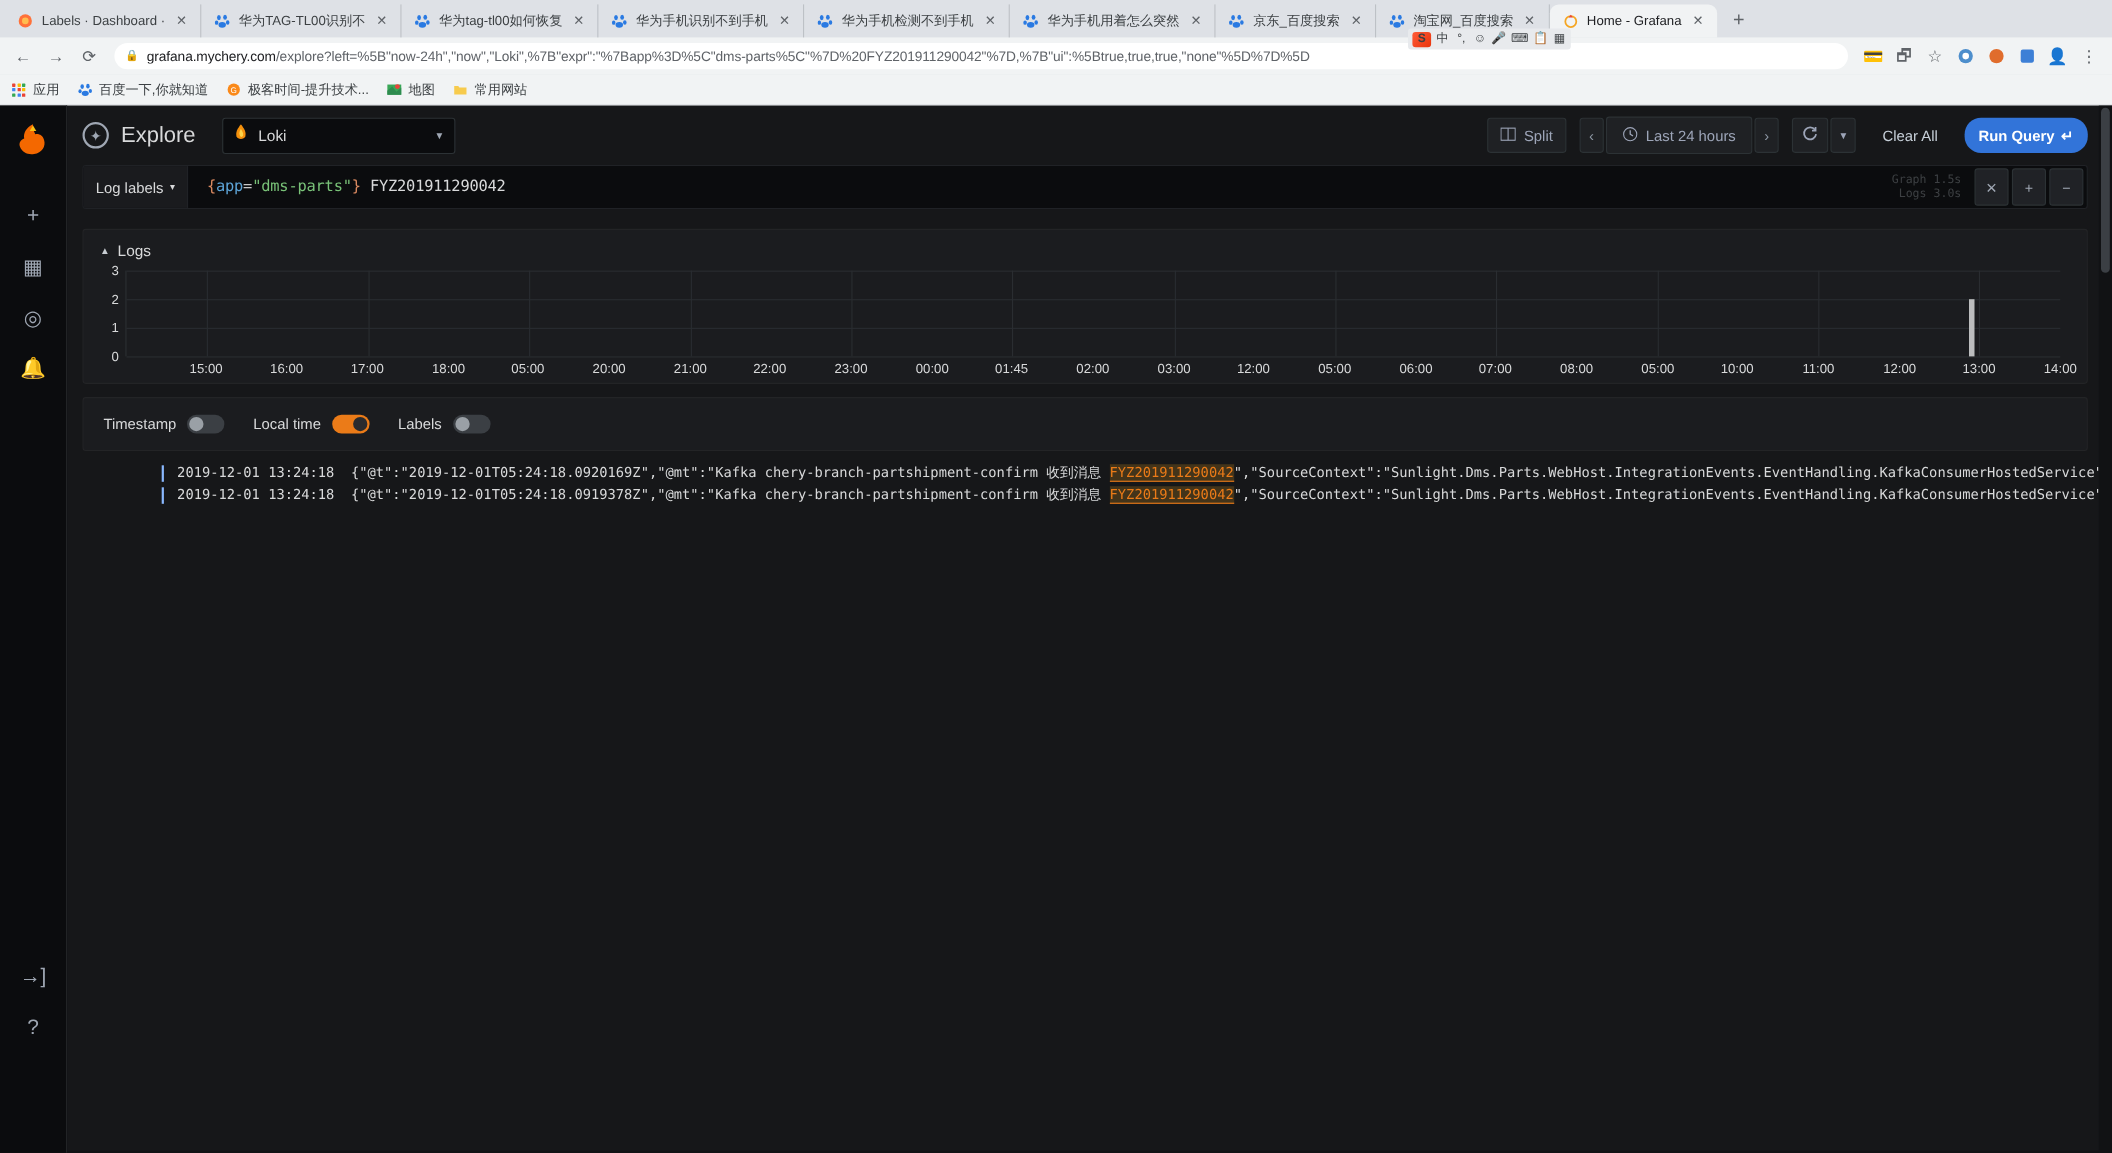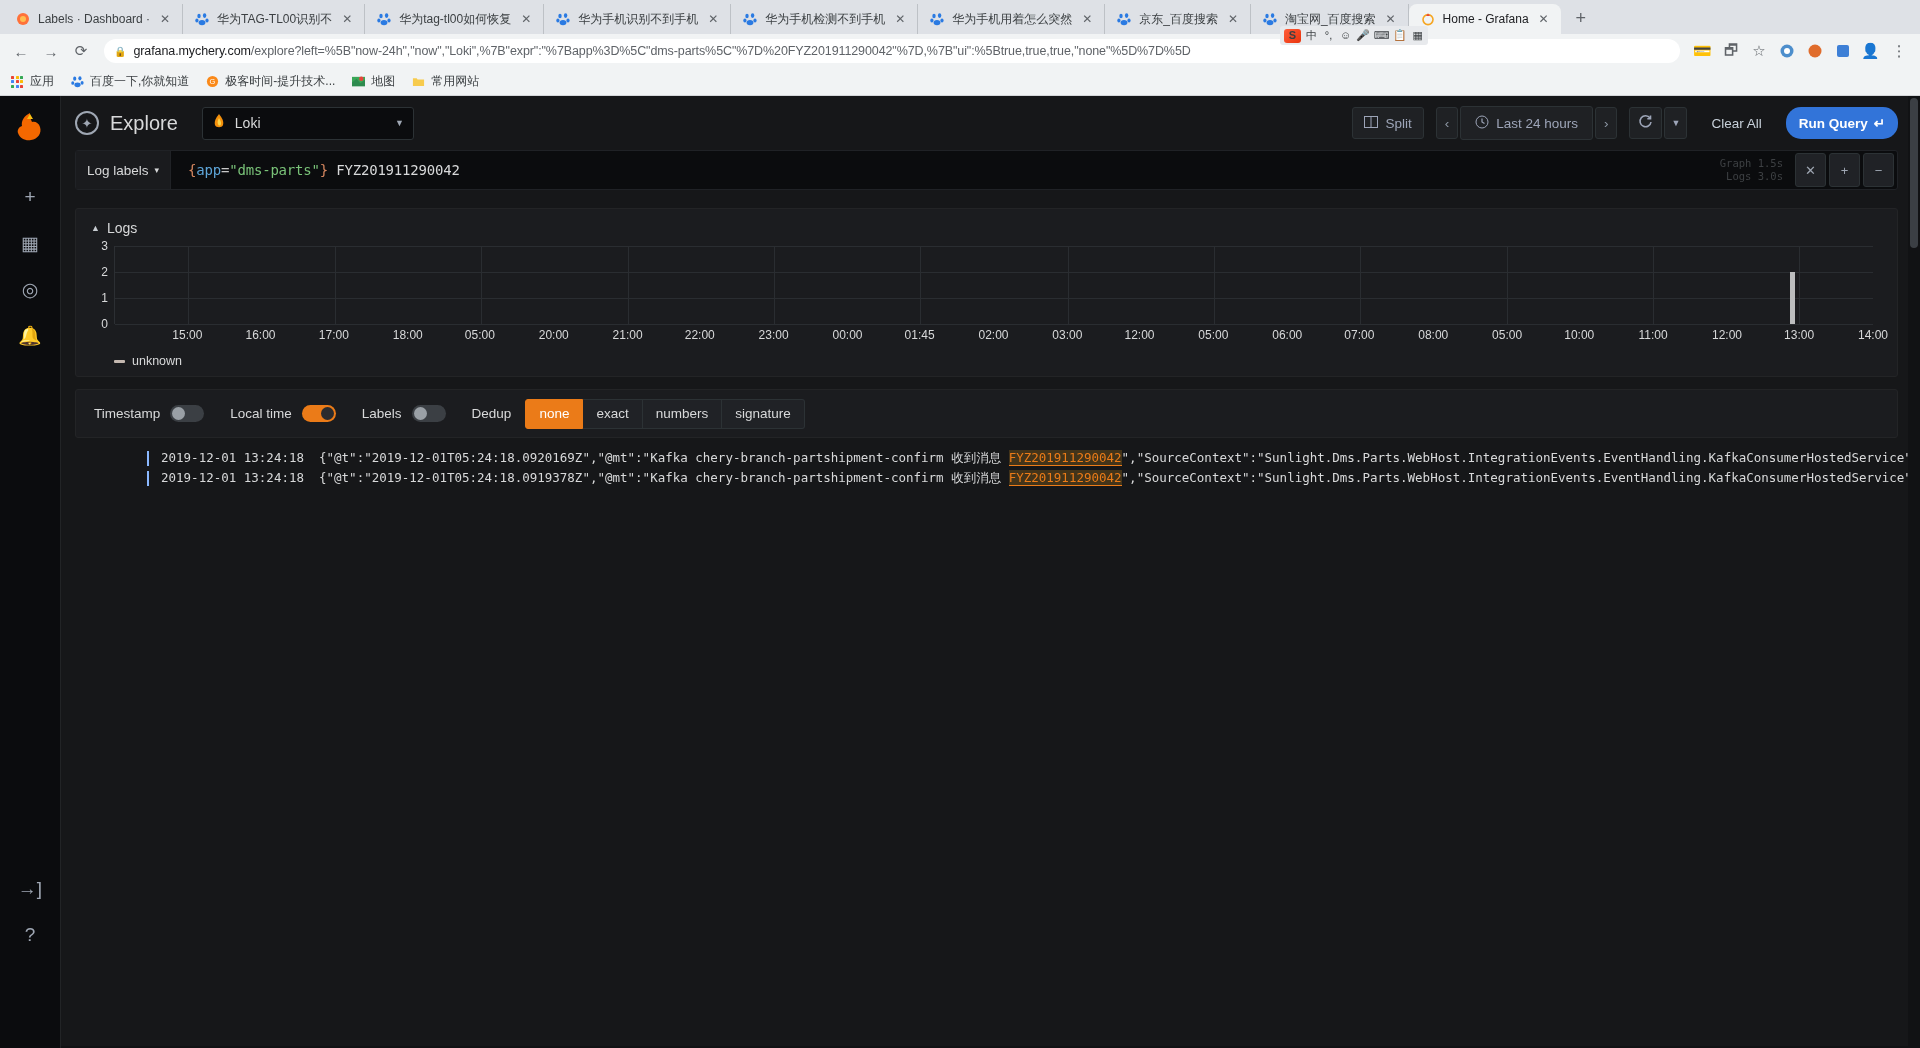--- a/index.html
+++ b/index.html
@@ -731,53 +731,40 @@
           <span style="left:75.0%">08:00</span>
           <span style="left:79.2%">05:00</span>
           <span style="left:83.3%">10:00</span>
           <span style="left:87.5%">11:00</span>
           <span style="left:91.7%">12:00</span>
           <span style="left:95.8%">13:00</span>
           <span style="left:100%">14:00</span>
         </div>
       </div>
 
-      <div class="legend">
-        <span class="swatch"></span>
-        <span>unknown</span>
-      </div>
     </div>
 
     <div class="logctl">
       <div class="ctl">
         <span class="ctl-label">Timestamp</span>
         <span class="toggle">
             <span class="knob"></span>
           </span>
       </div>
       <div class="ctl">
         <span class="ctl-label">Local time</span>
         <span class="toggle on">
             <span class="knob"></span>
           </span>
       </div>
       <div class="ctl">
         <span class="ctl-label">Labels</span>
         <span class="toggle">
             <span class="knob"></span>
           </span>
-      </div>
-      <div class="ctl">
-        <span class="ctl-label">Dedup</span>
-        <span class="dedup-group">
-          <span class="dedup-btn active">none</span>
-          <span class="dedup-btn">exact</span>
-          <span class="dedup-btn">numbers</span>
-          <span class="dedup-btn">signature</span>
-        </span>
       </div>
     </div>
 
 
     <div class="logrows">
       <div class="logrow">
         <span class="colorbar"></span>
         <span class="ts">2019-12-01 13:24:18</span>
         <span class="msg"><span>{"@t":"2019-12-01T05:24:18.0920169Z","@mt":"Kafka chery-branch-partshipment-confirm 收到消息 </span><span class="hl">FYZ201911290042</span><span>","SourceContext":"Sunlight.Dms.Parts.WebHost.IntegrationEvents.EventHandling.KafkaConsumerHostedService"}</span></span>
       </div>

